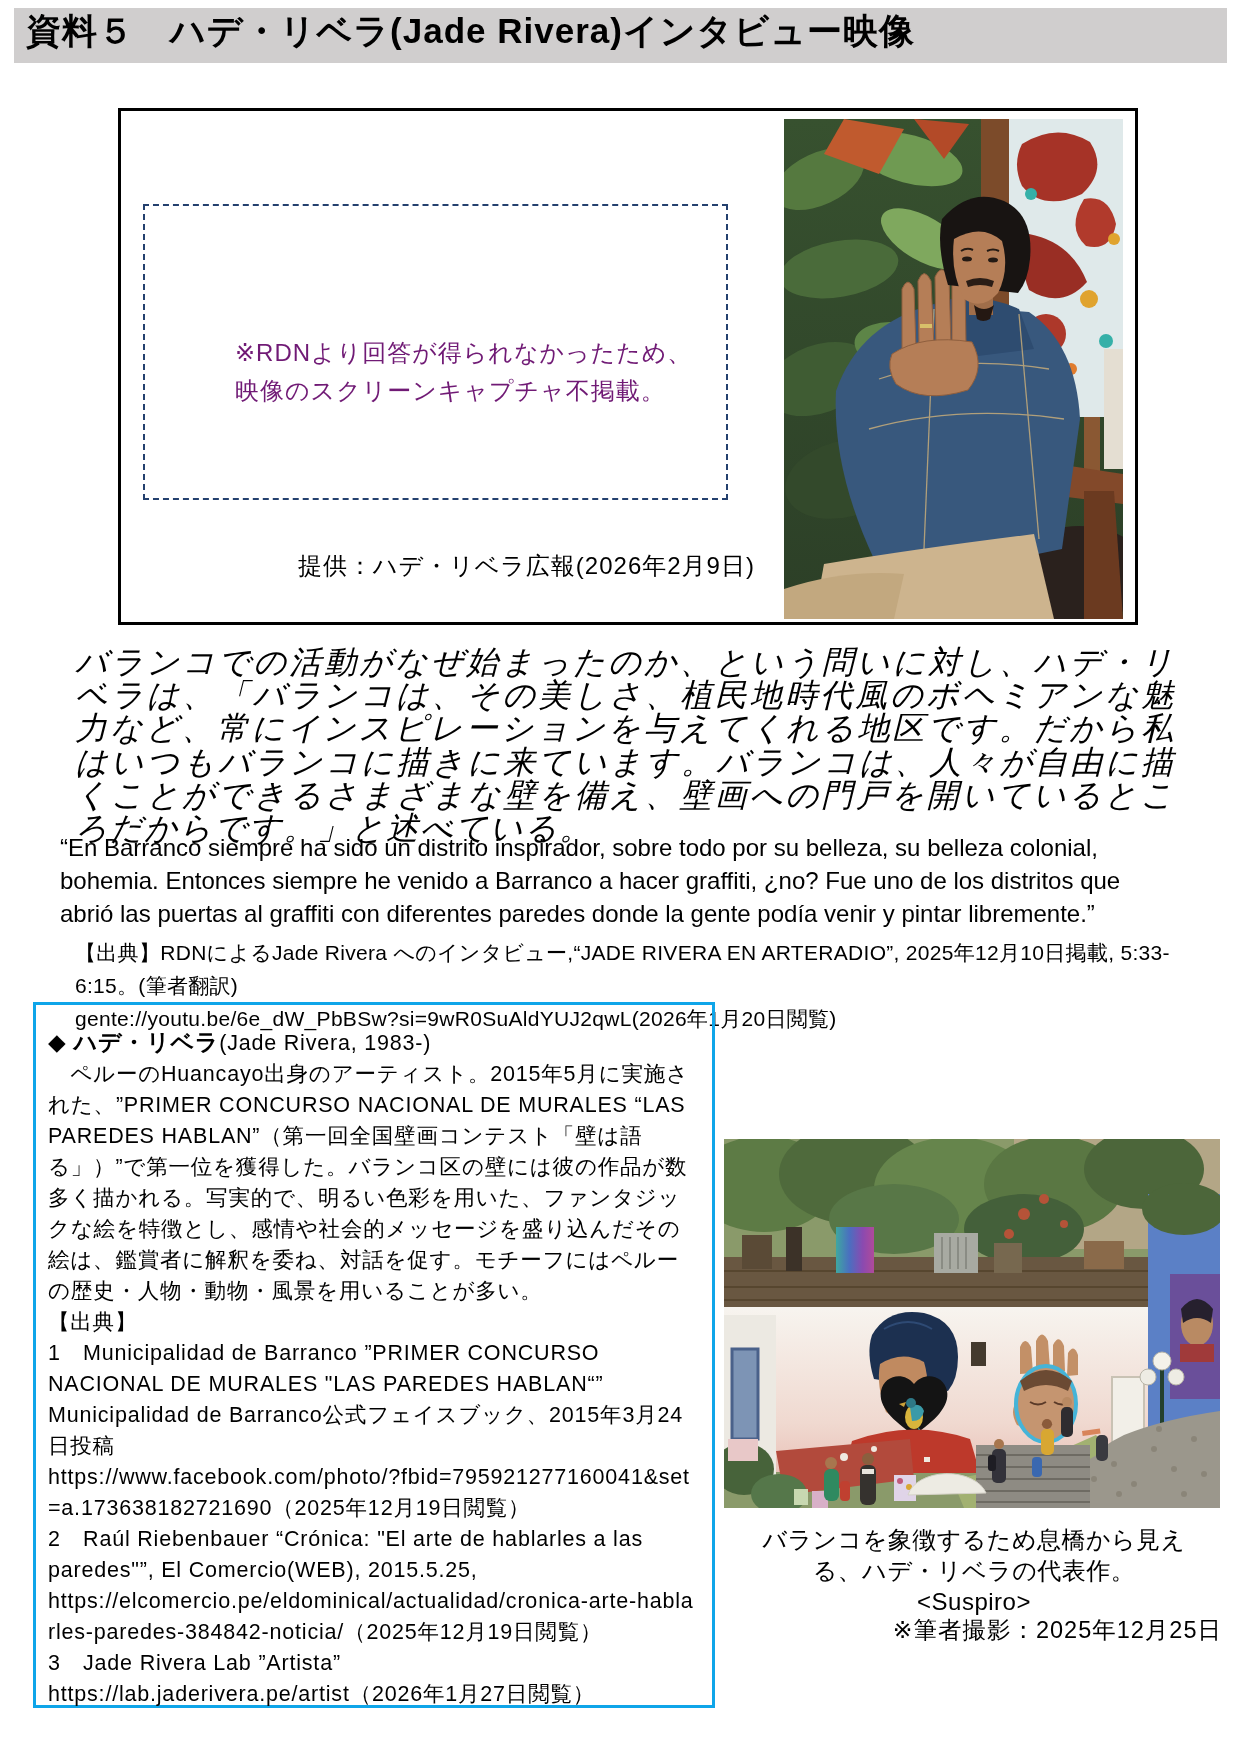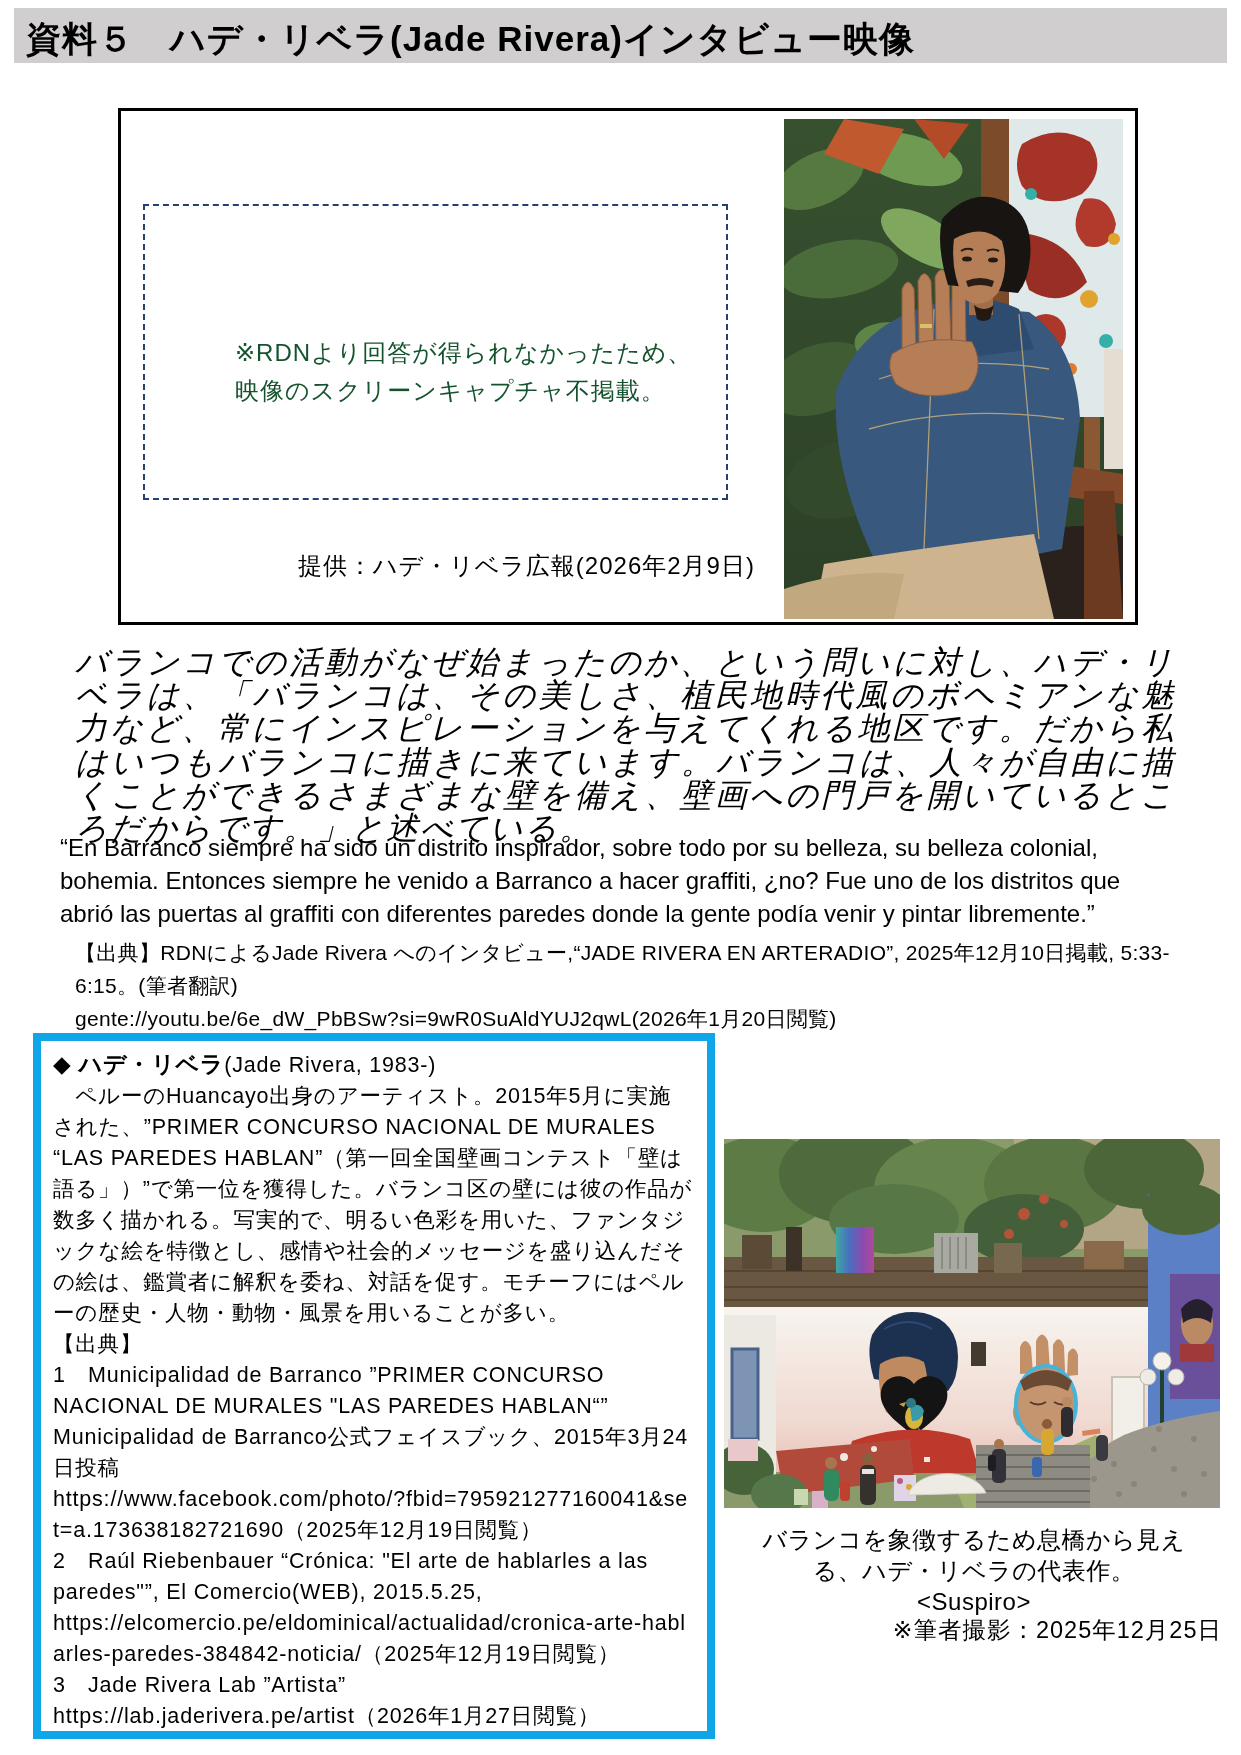--- a/index.html
+++ b/index.html
@@ -1,43 +1,43 @@
 <!DOCTYPE html>
 <html><head>
 <meta charset="utf-8">
 <style>
   html,body{margin:0;padding:0;background:#ffffff;}
   #page{position:relative;width:1241px;height:1755px;background:#ffffff;overflow:hidden;
         font-family:"Liberation Sans","DejaVu Sans",sans-serif;color:#000;}
   .abs{position:absolute;}
 
   
-  .header-bar{left:14px;top:8px;width:1213px;height:55px;background:#d0cece;display:flex;align-items:flex-end;}
+  .header-bar{left:14px;top:8px;width:1213px;height:55px;background:#d0cece;display:flex;align-items:flex-start;}
   .header-title{font-size:35px;font-weight:bold;padding-left:12px;letter-spacing:1px;white-space:nowrap;}
 
   
   .video-box{left:118px;top:108px;width:1020px;height:517px;border:3px solid #000;box-sizing:border-box;background:#fff;}
   .dashed-box{position:absolute;left:22px;top:93px;width:585px;height:296px;border:2px dashed #24406e;
               box-sizing:border-box;display:flex;flex-direction:column;justify-content:center;
               padding-left:90px;padding-top:40px;}
-  .note-line{font-size:24px;line-height:38px;color:#14532d;letter-spacing:1px;}
+  .note-line{font-size:24px;line-height:38px;color:#701a75;letter-spacing:1px;}
   .portrait-wrap{position:absolute;left:663px;top:8px;width:339px;height:500px;}
   .portrait-wrap svg{width:100%;height:100%;display:block;}
   .video-caption{position:absolute;left:78px;top:436px;width:655px;text-align:center;
                  font-size:24px;line-height:37px;letter-spacing:1px;}
 
   
   .main-jp{left:75px;top:646px;width:1100px;font-size:32px;line-height:33.2px;letter-spacing:2px;text-align:justify;font-style:italic;}
   .main-es{left:60px;top:831px;width:1104px;font-size:24px;line-height:33px;}
   .main-src{left:75px;top:936px;width:1102px;font-size:21px;line-height:33px;letter-spacing:0.3px;}
   .main-src .src-url{word-break:break-all;}
 
   
-  .bio-box{left:33px;top:1033px;width:682px;height:706px;border:8px solid #0ea5e9;box-sizing:border-box;
-           padding:8px 14px 0 12px;font-size:21.5px;line-height:31px;letter-spacing:0.8px;}
+  .bio-box{left:33px;top:1002px;width:682px;height:706px;border:3px solid #0ea5e9;box-sizing:border-box;
+           padding:22px 14px 0 12px;font-size:21.5px;line-height:31px;letter-spacing:0.8px;}
   .bio-title{white-space:nowrap;}
   .bio-title .jp{font-weight:bold;font-size:23px;}
   .bio-src-url{word-break:break-all;}
 
   
   .mural-wrap{left:724px;top:1139px;width:496px;height:369px;}
   .mural-wrap svg{width:100%;height:100%;display:block;}
   .mural-caption{left:760px;top:1524px;width:428px;text-align:center;font-size:24px;line-height:31px;letter-spacing:0.5px;}
   .mural-credit{left:724px;top:1614px;width:498px;text-align:right;font-size:23.5px;letter-spacing:1px;}
 </style>

